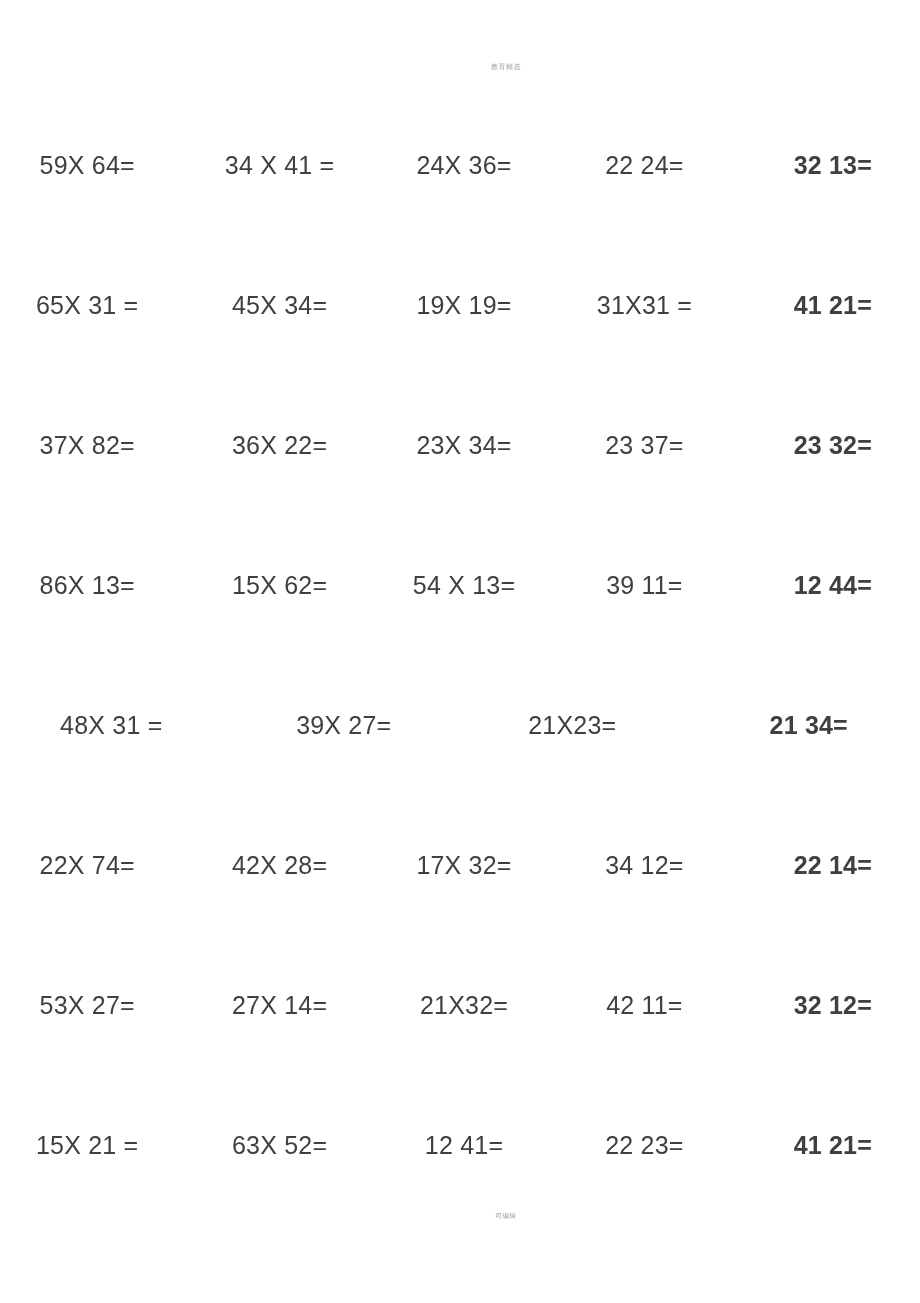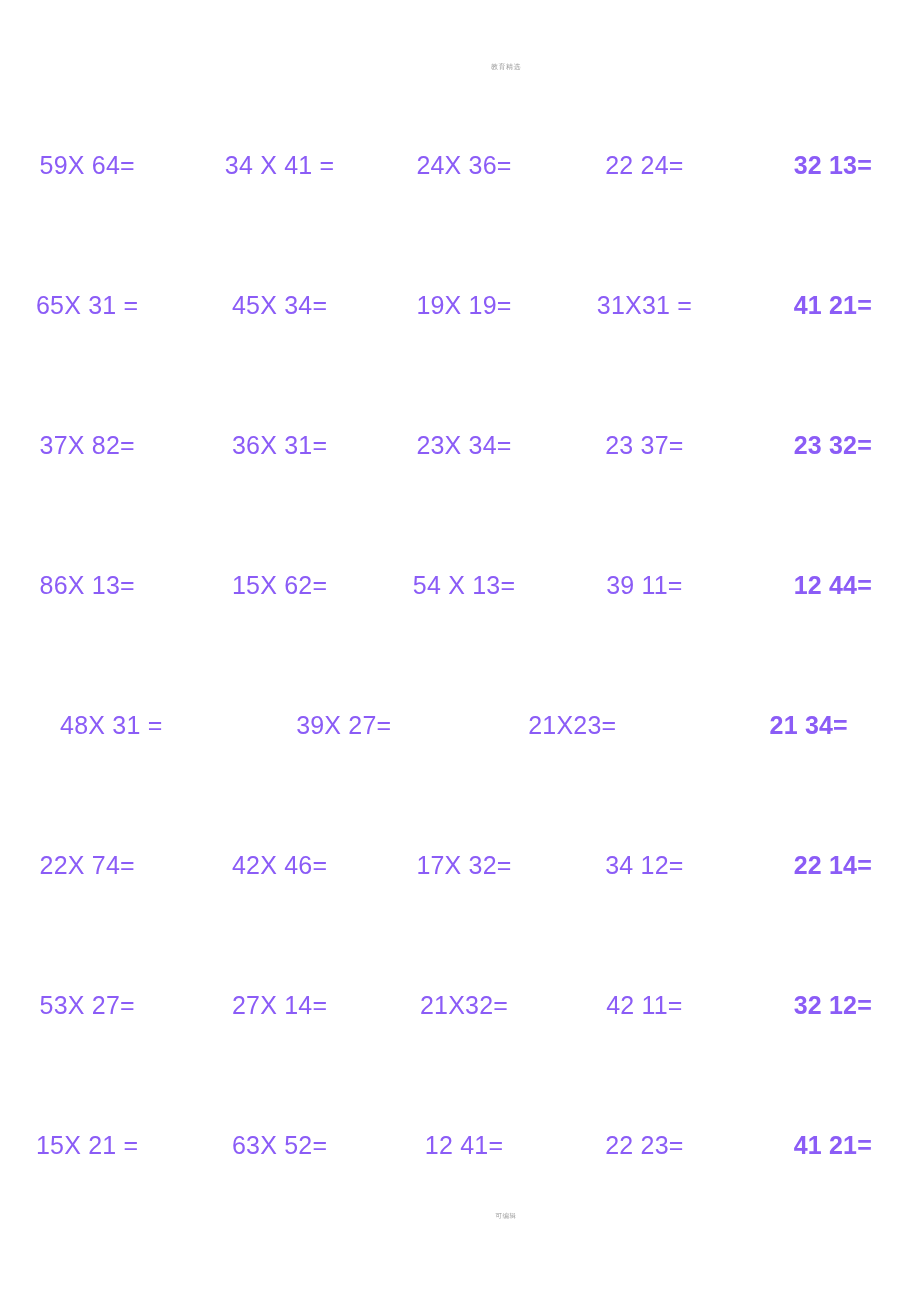--- a/index.html
+++ b/index.html
@@ -60,21 +60,21 @@
     align-items: flex-start;
   }
 
   .prob-cell {
     flex: 1 1 0;
     text-align: center;
     font-size: 25px;
     line-height: 30px;
     letter-spacing: 0.2px;
     white-space: pre;
-    color: #8b5cf6;
+    color: #404040;
   }
 
   
   .col-0 { padding-right: 18px; }
   .col-1 { padding-right: 10px; }
   .col-2 { padding-right: 6px; }
   .col-3 { padding-right: 4px; }
   .col-4 { padding-left: 10px; font-weight: bold; }
 </style>
 </head>
@@ -97,21 +97,21 @@
     <div class="prob-row">
       <div class="prob-cell col-0">65X 31 =</div>
       <div class="prob-cell col-1">45X 34=</div>
       <div class="prob-cell col-2">19X 19=</div>
       <div class="prob-cell col-3">31X31 =</div>
       <div class="prob-cell col-4">41 21=</div>
     </div>
 
     <div class="prob-row">
       <div class="prob-cell col-0">37X 82=</div>
-      <div class="prob-cell col-1">36X 31=</div>
+      <div class="prob-cell col-1">36X 22=</div>
       <div class="prob-cell col-2">23X 34=</div>
       <div class="prob-cell col-3">23 37=</div>
       <div class="prob-cell col-4">23 32=</div>
     </div>
 
     <div class="prob-row">
       <div class="prob-cell col-0">86X 13=</div>
       <div class="prob-cell col-1">15X 62=</div>
       <div class="prob-cell col-2">54 X 13=</div>
       <div class="prob-cell col-3">39 11=</div>
@@ -120,21 +120,21 @@
 
     <div class="prob-row">
       <div class="prob-cell col-1">48X 31 =</div>
       <div class="prob-cell col-2">39X 27=</div>
       <div class="prob-cell col-3">21X23=</div>
       <div class="prob-cell col-4">21 34=</div>
     </div>
 
     <div class="prob-row">
       <div class="prob-cell col-0">22X 74=</div>
-      <div class="prob-cell col-1">42X 46=</div>
+      <div class="prob-cell col-1">42X 28=</div>
       <div class="prob-cell col-2">17X 32=</div>
       <div class="prob-cell col-3">34 12=</div>
       <div class="prob-cell col-4">22 14=</div>
     </div>
 
     <div class="prob-row">
       <div class="prob-cell col-0">53X 27=</div>
       <div class="prob-cell col-1">27X 14=</div>
       <div class="prob-cell col-2">21X32=</div>
       <div class="prob-cell col-3">42 11=</div>

